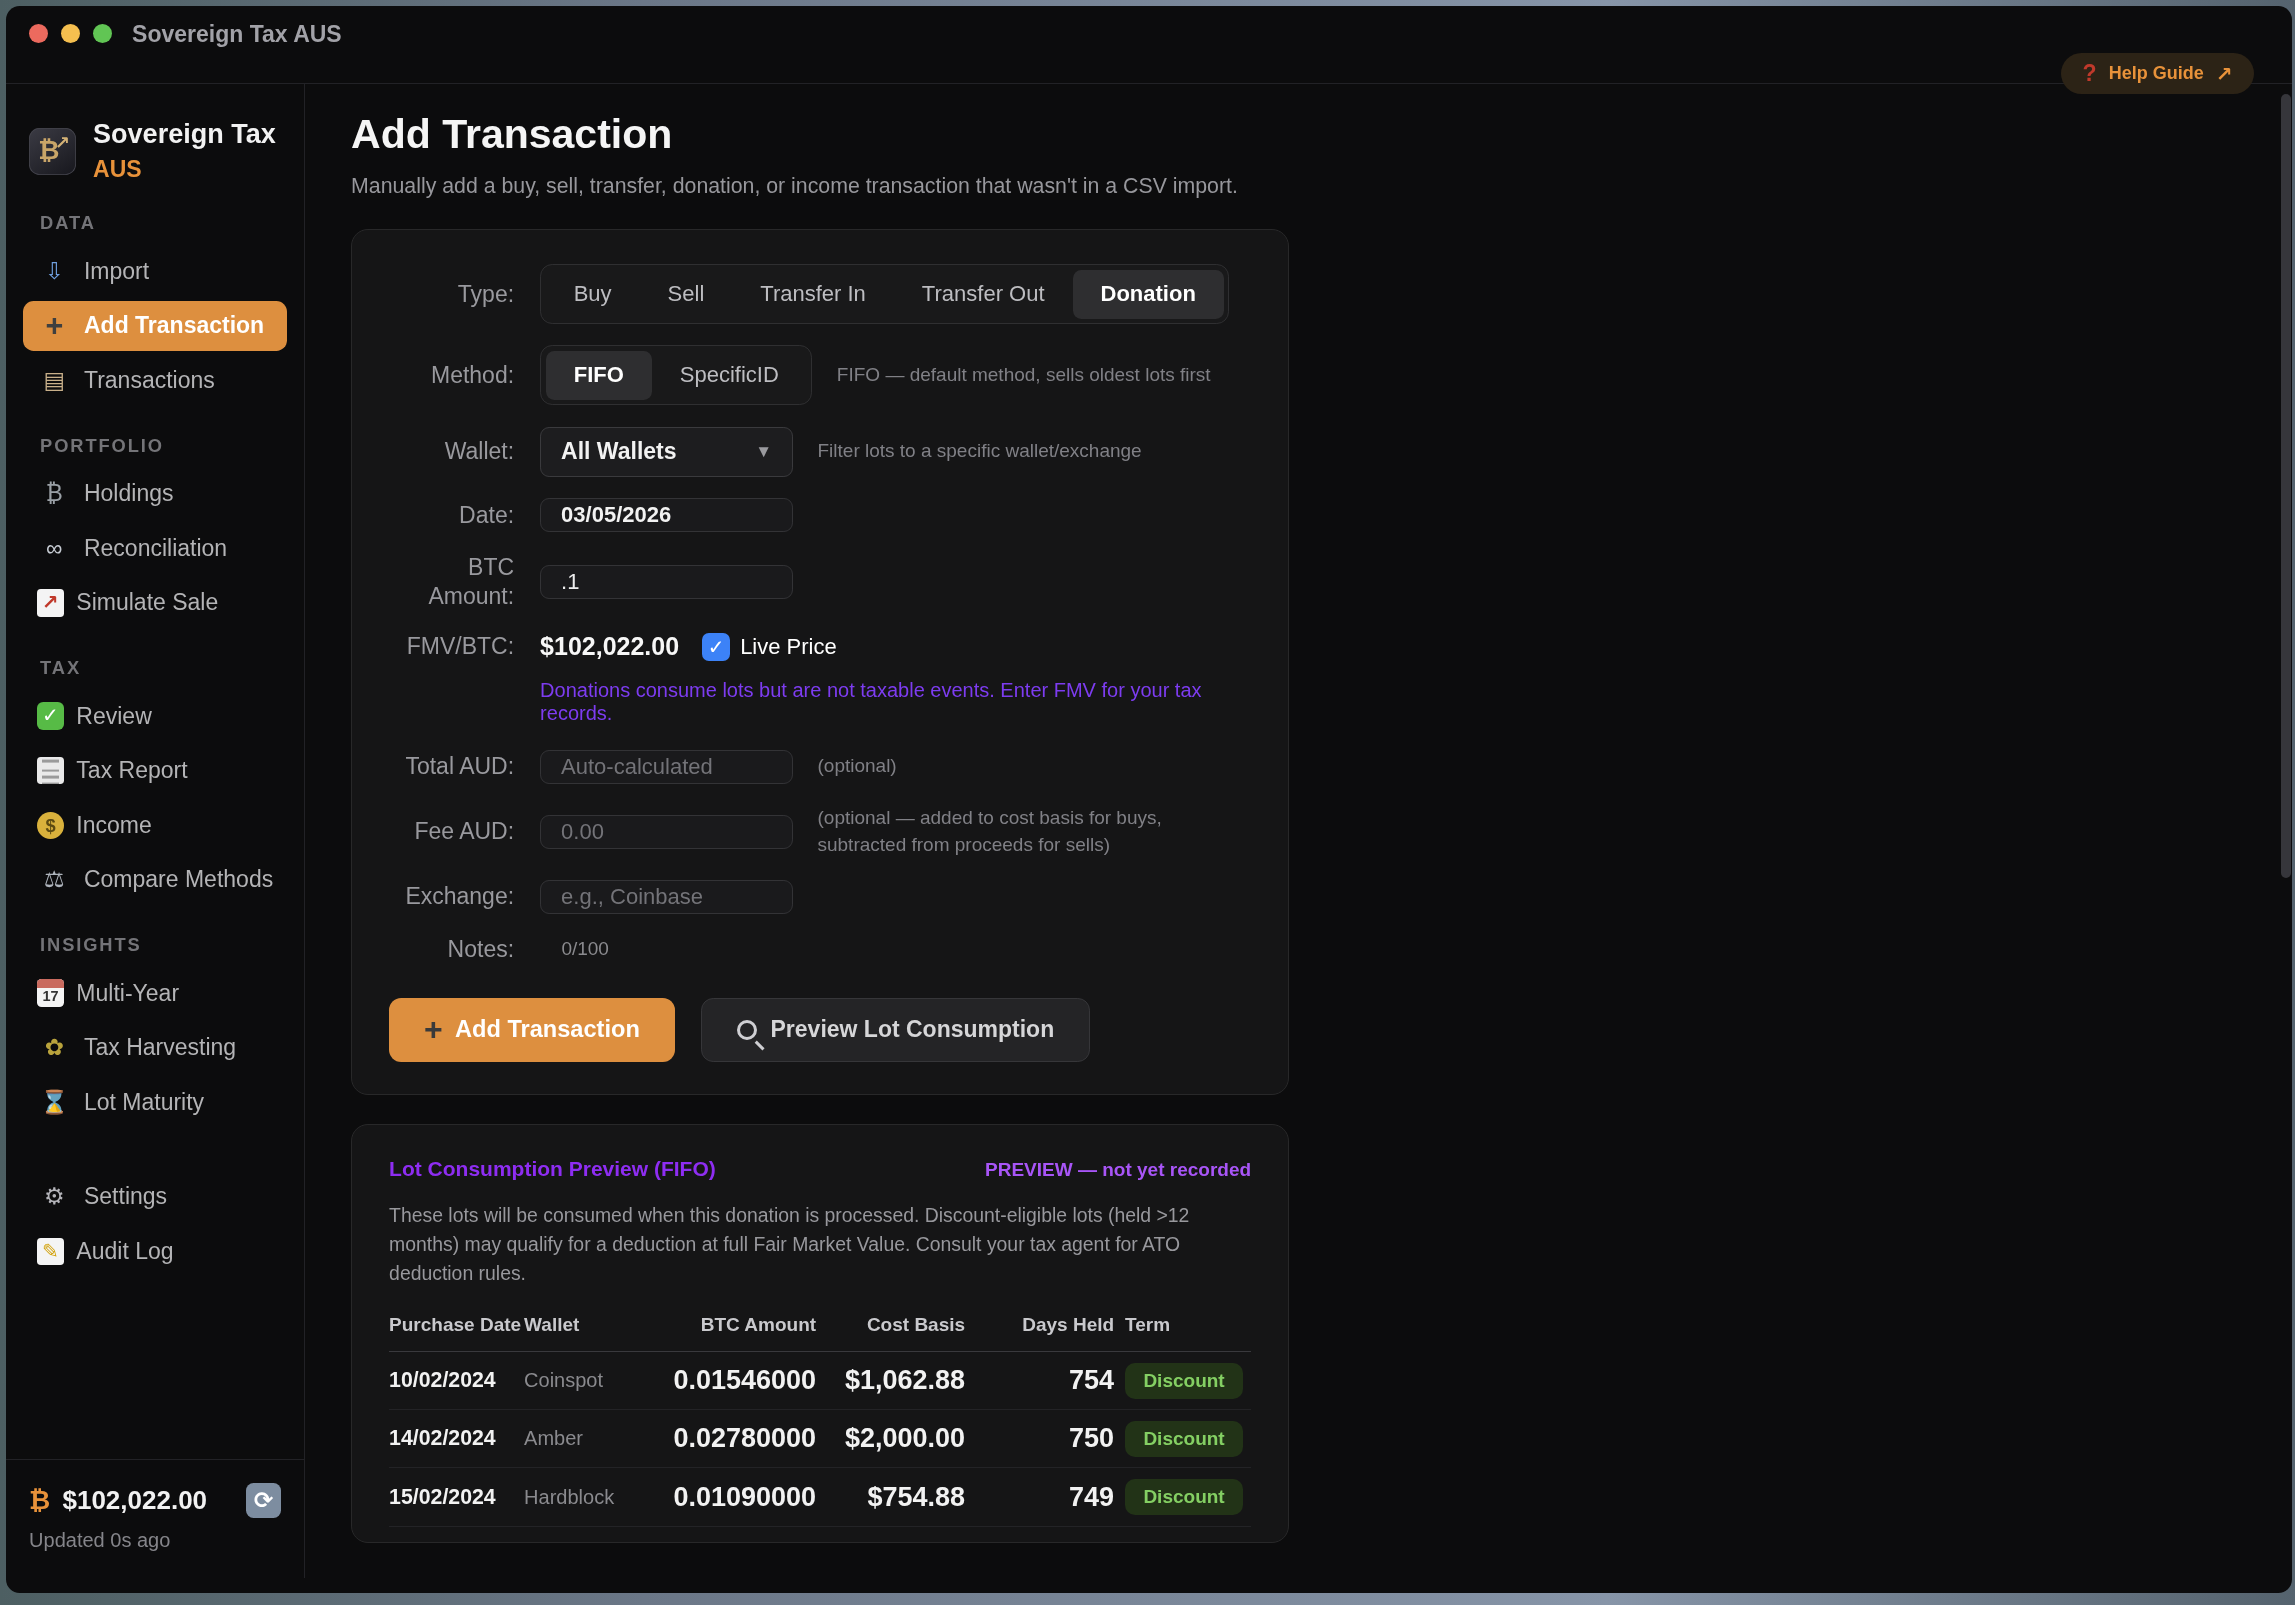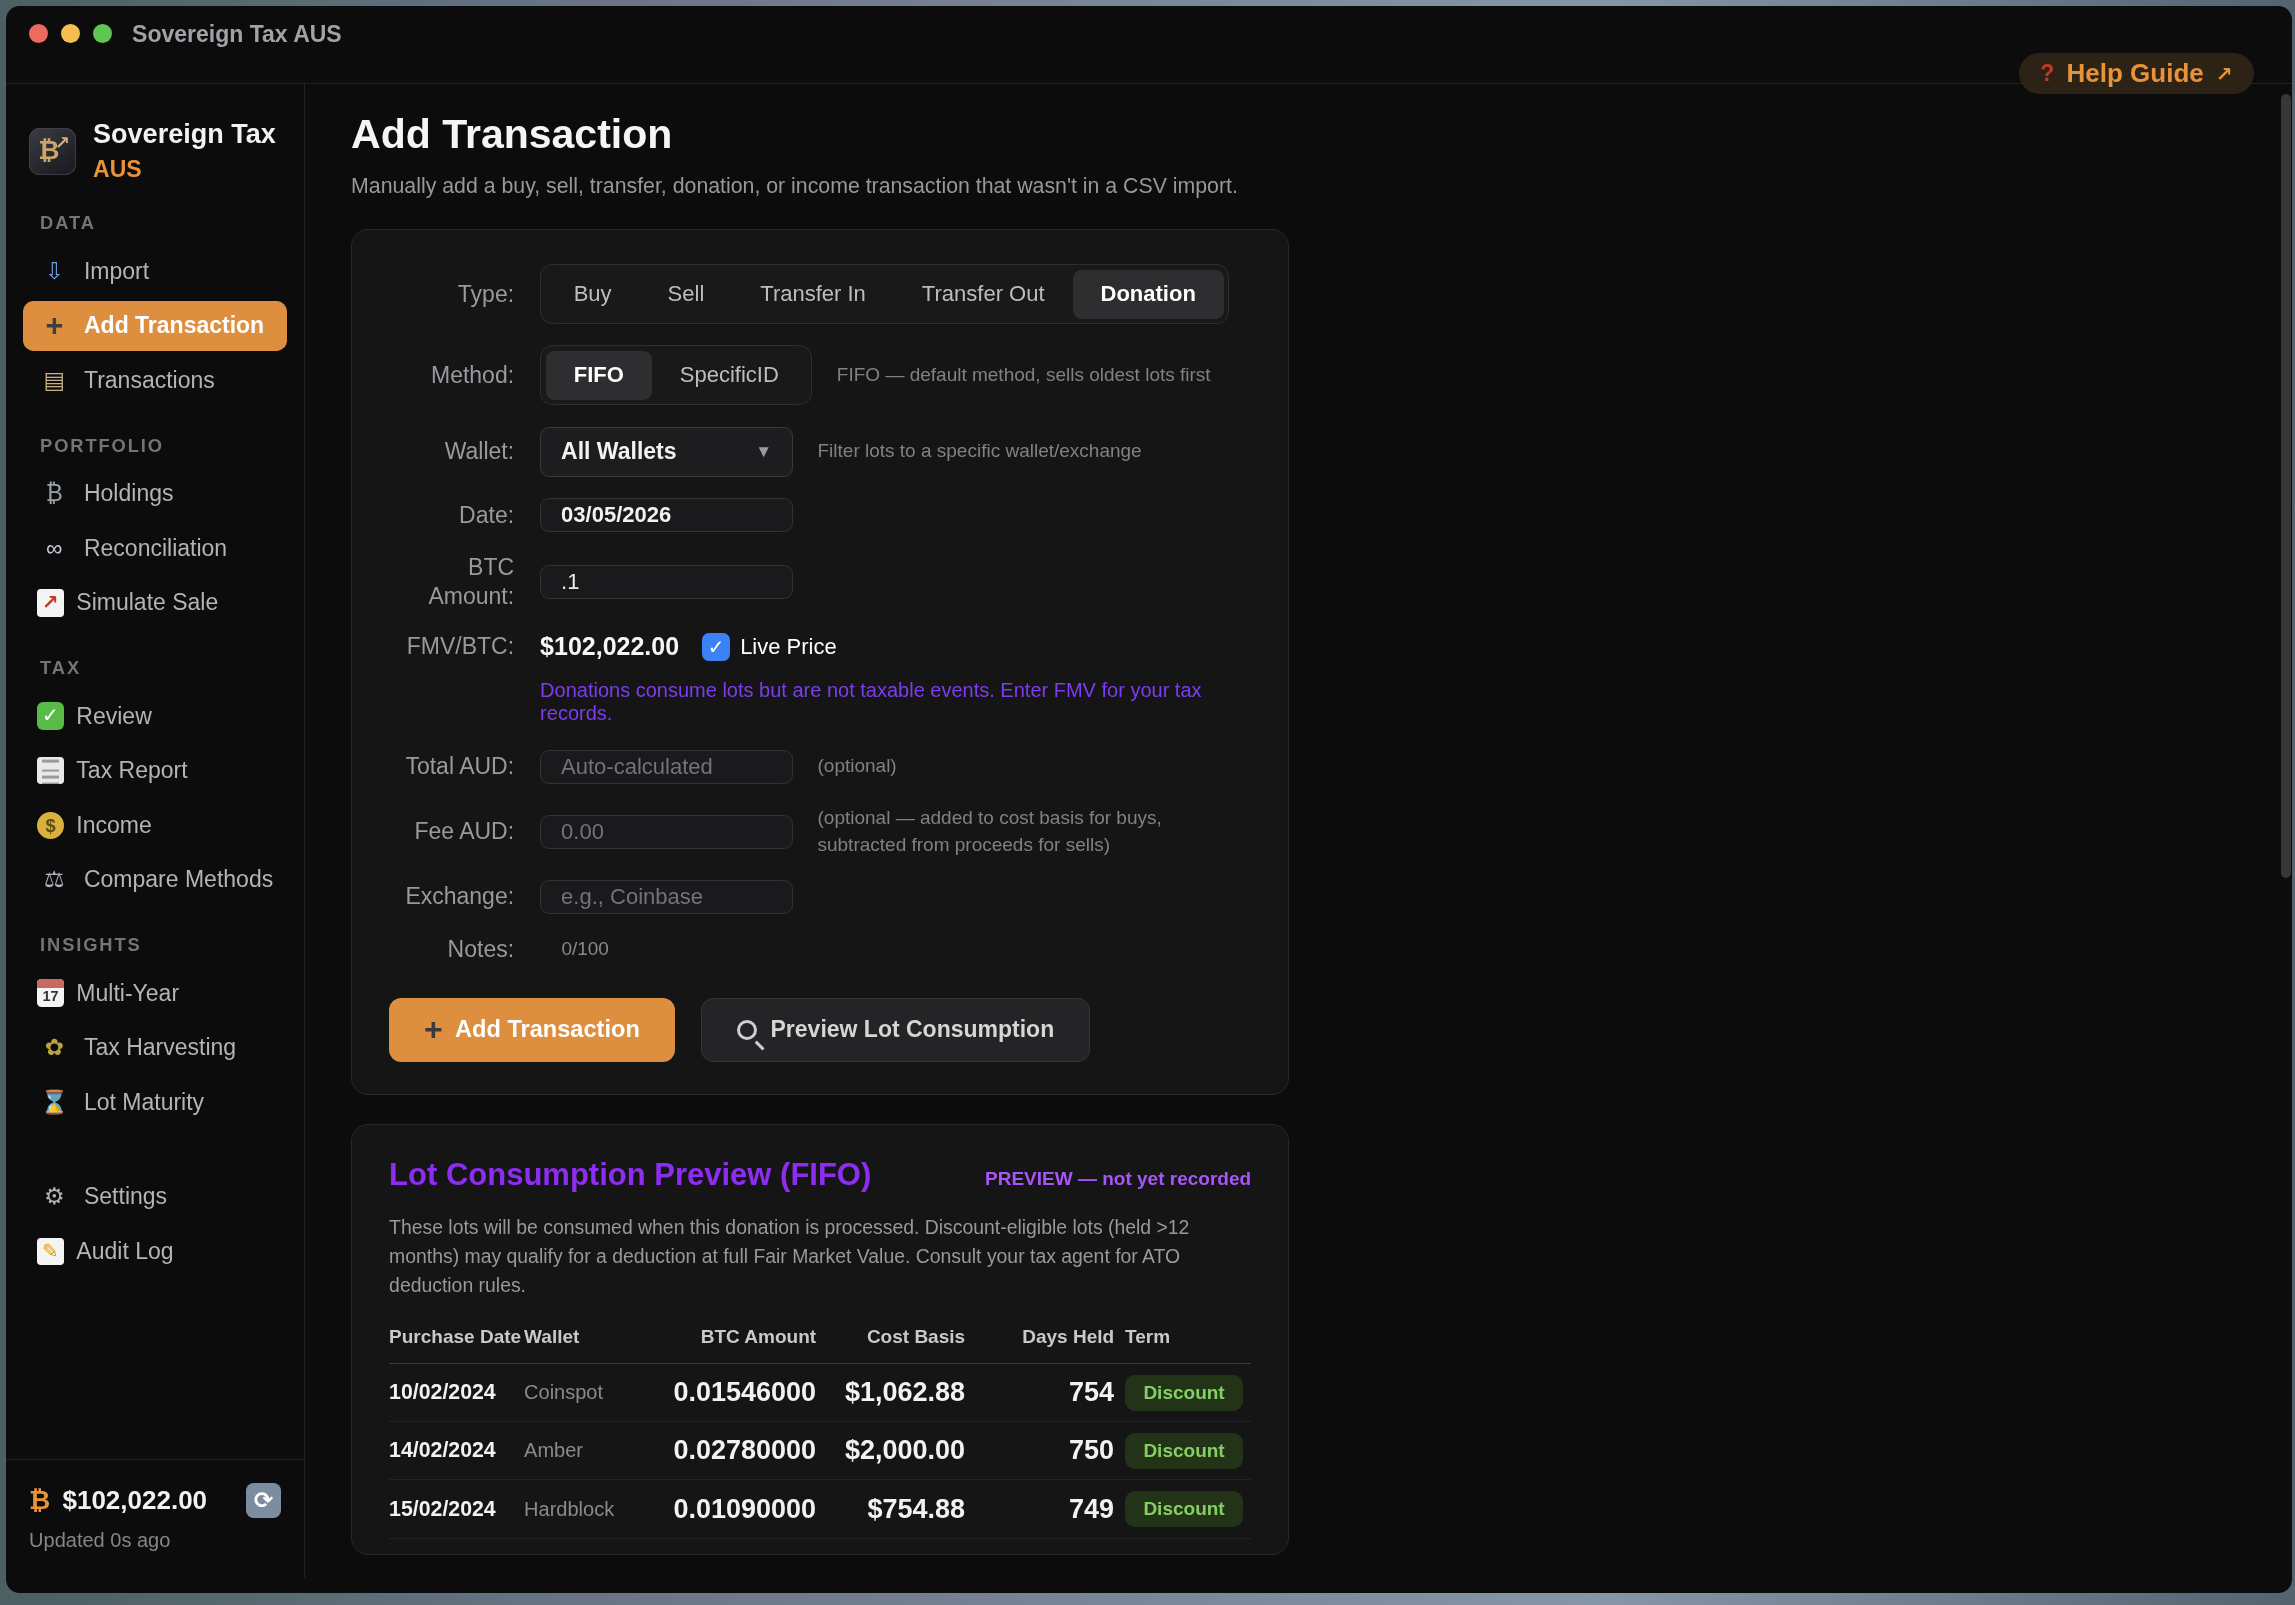--- a/index.html
+++ b/index.html
@@ -12,21 +12,21 @@
 
   
   .header { height:78px; border-bottom:0.8px solid #222226; position:relative; }
   .traffic { position:absolute; top:18.3px; left:23px; display:flex; gap:13px; }
   .traffic span { width:19px; height:19px; border-radius:50%; display:block; }
   .tl-close{ background:#ec6a5e; } .tl-min{ background:#f5bf4f; } .tl-max{ background:#61c554; }
   .win-title { position:absolute; left:126px; top:14.5px; font-size:23px; font-weight:bold; color:#a2a2a8; }
   .help-pill { position:absolute; right:38px; top:47px; height:41px; display:flex; align-items:center;
     gap:12.2px; padding:0 21.3px; background:#2c2316; border-radius:20.6px; cursor:default; }
   .help-q { color:#c0392b; font-size:23px; font-weight:bold; }
-  .help-label { color:#e8923a; font-size:26px; font-weight:bold; }
+  .help-label { color:#e8923a; font-size:18px; font-weight:bold; }
   .help-arrow { color:#e8923a; font-size:20px; font-weight:bold; }
 
   .body-row { display:flex; height:calc(100% - 93px); }
 
   
   .sidebar { width:299px; flex-shrink:0; border-right:0.8px solid #222226; position:relative; }
   .brand { display:flex; align-items:center; margin:35px 0 0 23px; }
   .brand-logo { width:47px; height:47px; border-radius:10.7px;
     background:linear-gradient(145deg,#3b3b44,#17171d); position:relative; flex-shrink:0;
     box-shadow:inset 0 0 0 0.8px #44444c; }
@@ -119,21 +119,21 @@
   .btn-secondary { background:#242426; border:0.8px solid #363639; }
   .btn-secondary .lbl { color:#d6d6d8; font-size:23px; font-weight:600; }
   .mag { width:20px; height:20px; border:3px solid #cfcfd3; border-radius:50%; position:relative;
     margin-right:13.7px; }
   .mag:after { content:""; position:absolute; width:3px; height:10.7px; background:#cfcfd3;
     transform:rotate(-45deg); left:18.3px; top:17px; }
 
   
   .card.preview-card { margin-top:29px; padding:32px 37px 15.2px 37px; }
   .pv-head { display:flex; align-items:baseline; }
-  .pv-title { font-size:31px; font-weight:bold; color:#8e2df2; }
+  .pv-title { font-size:21px; font-weight:bold; color:#8e2df2; }
   .pv-badge { margin-left:auto; font-size:19px; font-weight:bold; color:#a855f7; }
   .pv-desc { margin-top:20px; font-size:19.4px; color:#98989d; line-height:1.5; max-width:872px; }
 
   .tbl { margin-top:26px; }
   .tbl-row { display:grid; grid-template-columns:135px 132px 160px 149px 149px 1fr; align-items:center; }
   .tbl-head { padding-bottom:15.2px; border-bottom:0.8px solid #39393d; }
   .tbl-head > div { font-size:19px; font-weight:bold; color:#c9c9cd; }
   .tbl-body .tbl-row { padding:10.7px 0; border-bottom:0.8px solid #232326; min-height:47px; }
   .c-right { text-align:right; }
   .c-term { padding-left:11px; }

